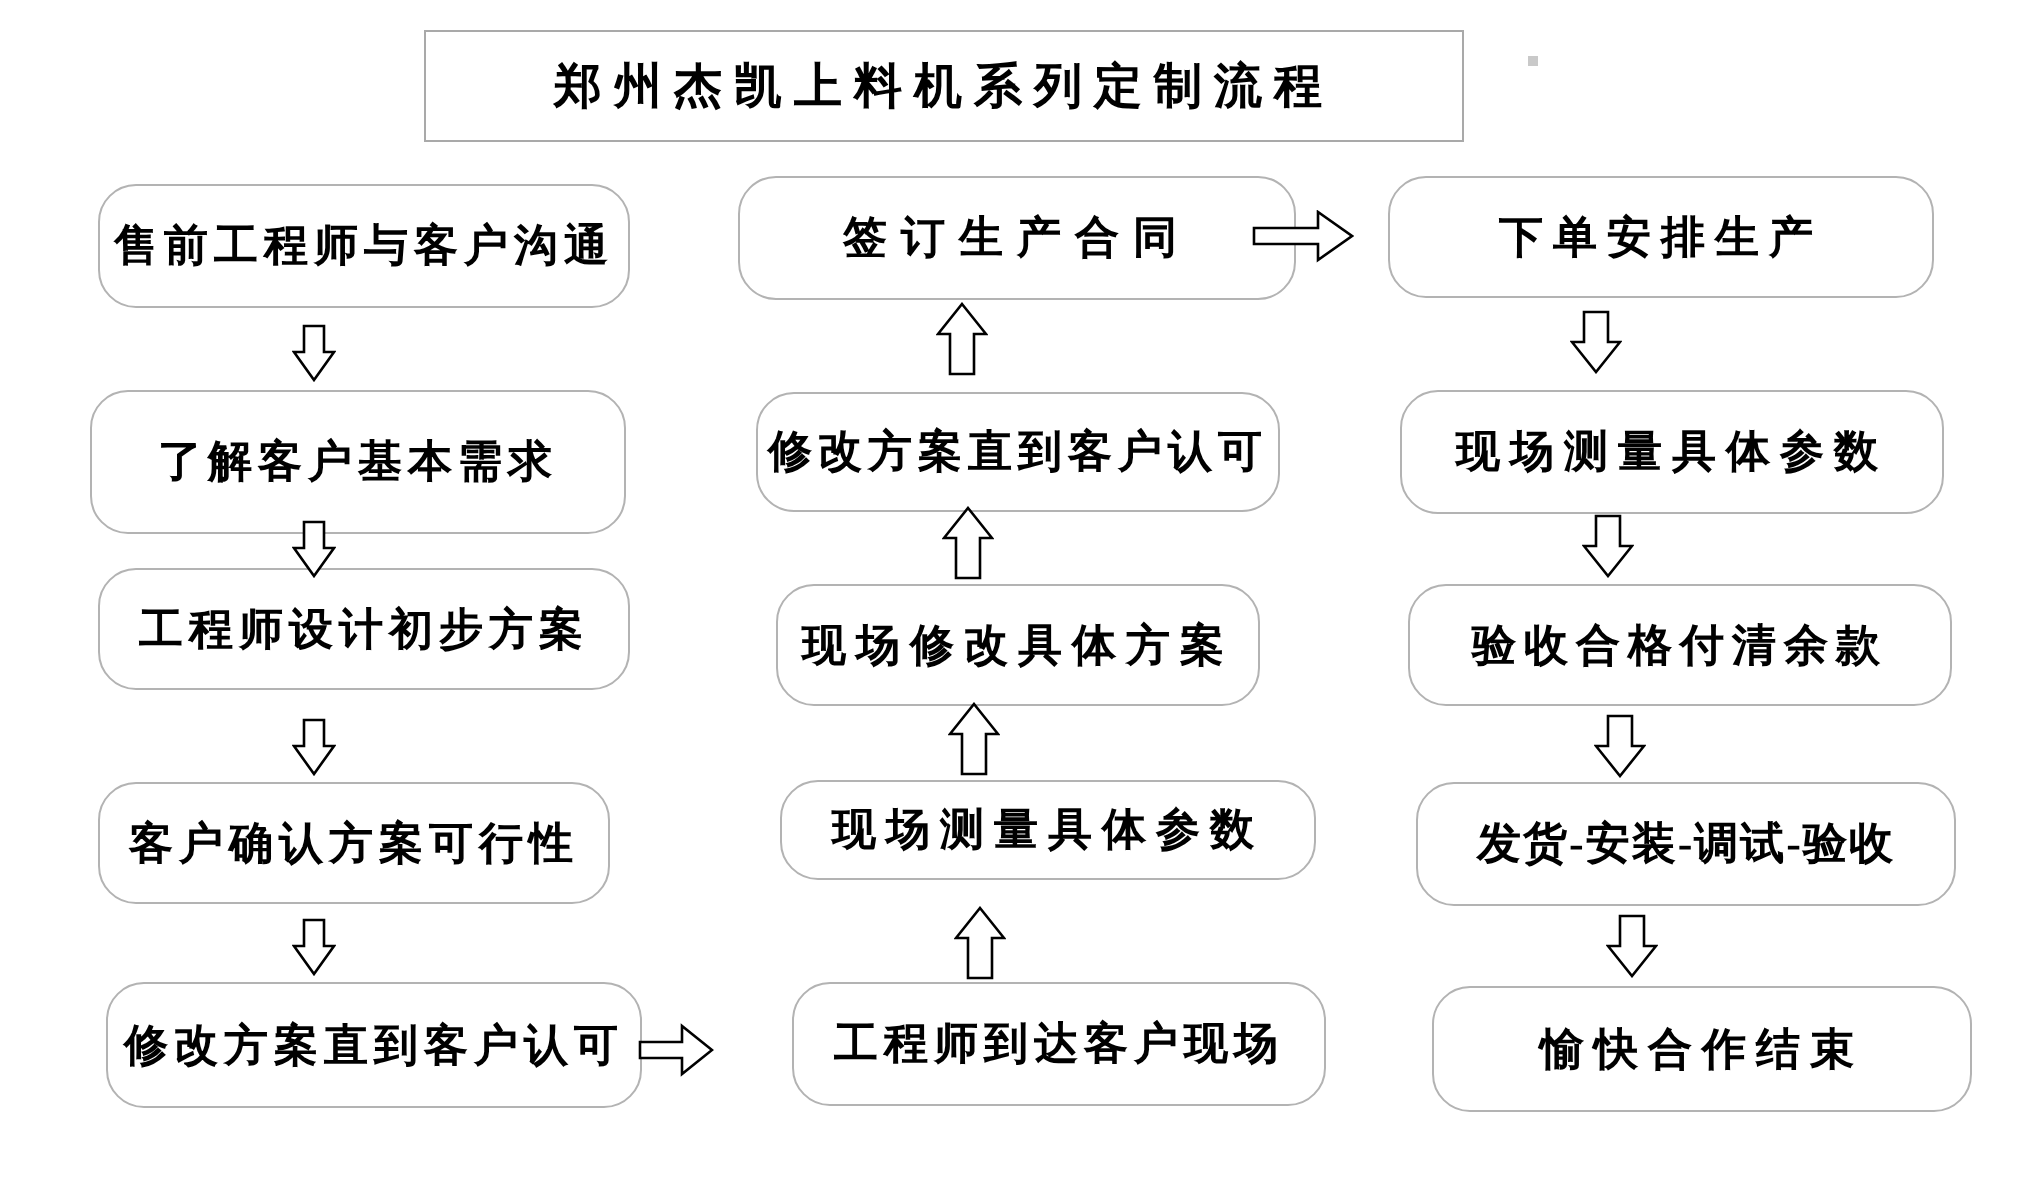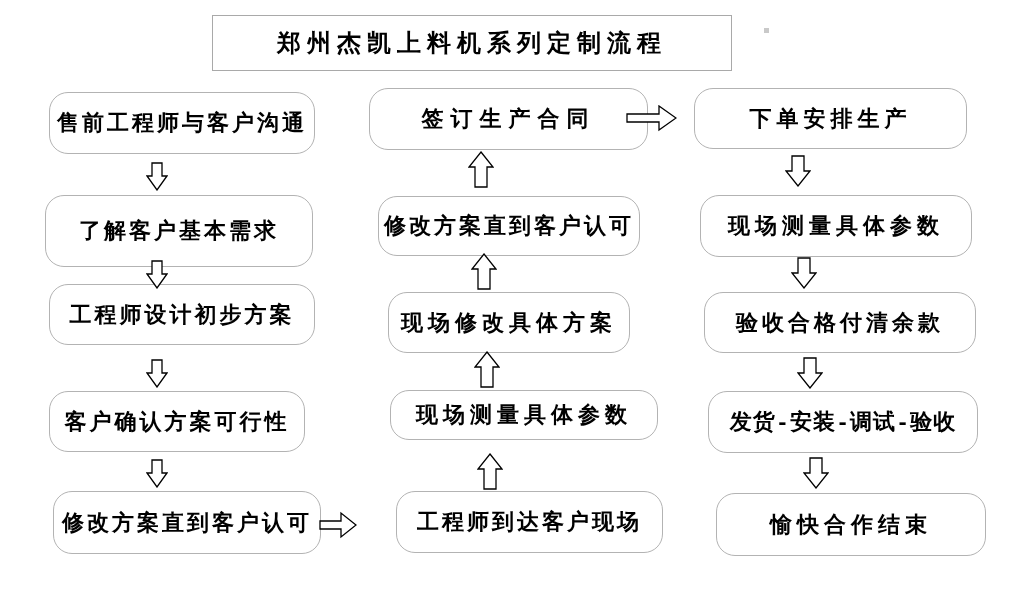--- a/index.html
+++ b/index.html
@@ -41,21 +41,21 @@
   
   .m1 { left: 353px; top: 88px;  width: 279px; height: 62px; letter-spacing: 7px; }
   .m2 { left: 362px; top: 196px; width: 262px; height: 60px; }
   .m3 { left: 372px; top: 292px; width: 242px; height: 61px; letter-spacing: 5px; }
   .m4 { left: 374px; top: 390px; width: 268px; height: 50px; letter-spacing: 5px; }
   .m5 { left: 380px; top: 491px; width: 267px; height: 62px; }
   
   .r1 { left: 678px; top: 88px;  width: 273px; height: 61px; letter-spacing: 5px; }
   .r2 { left: 684px; top: 195px; width: 272px; height: 62px; letter-spacing: 5px; }
   .r3 { left: 688px; top: 292px; width: 272px; height: 61px; letter-spacing: 4px; }
-  .r4 { left: 692px; top: 391px; width: 270px; height: 62px; letter-spacing: 1px; font-family: Liberation Mono, monospace; }
+  .r4 { left: 692px; top: 391px; width: 270px; height: 62px; letter-spacing: 1px; }
   .r5 { left: 700px; top: 493px; width: 270px; height: 63px; letter-spacing: 5px; }
 
   .arrow { position: absolute; }
   .arrow svg { display: block; }
   
   .al1 { left: 146px; top: 162px; }
   .al2 { left: 146px; top: 260px; }
   .al3 { left: 146px; top: 359px; }
   .al4 { left: 146px; top: 459px; }
   

